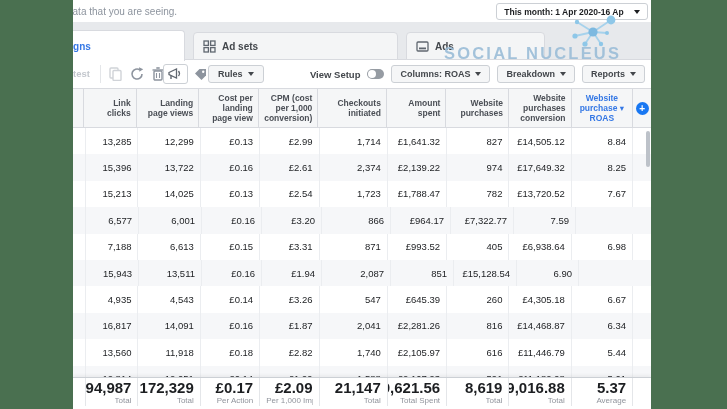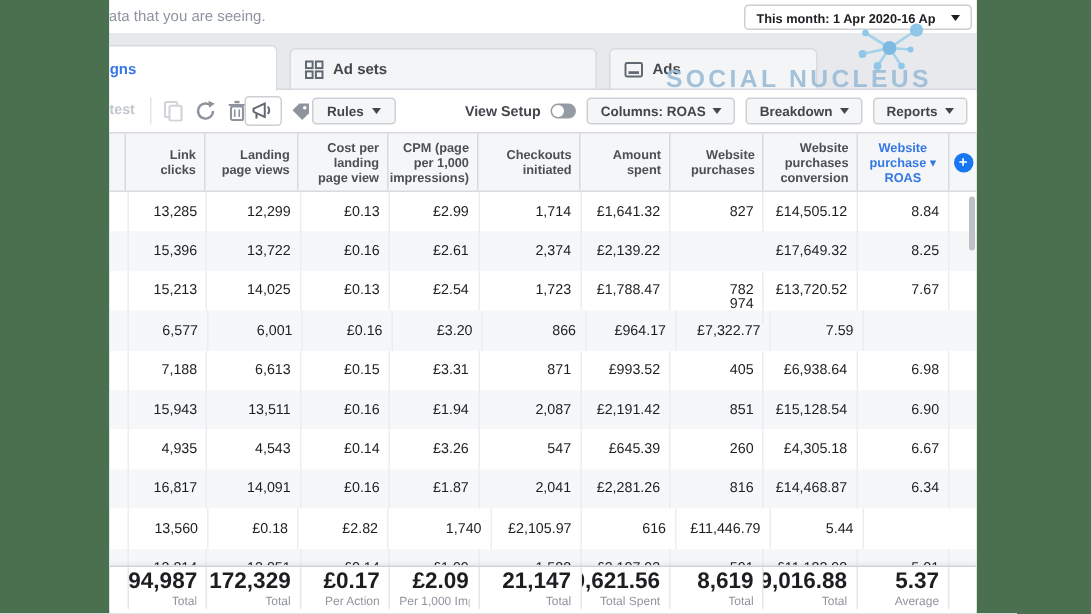--- a/index.html
+++ b/index.html
@@ -207,21 +207,21 @@
             <span class="tri"></span>
           </button>
         </div>
       </div>
 
       <div class="thead">
           <div class="hcell" style="width: 7px;"></div>
           <div class="hcell" style="width: 53px;">Link clicks</div>
           <div class="hcell" style="width: 63px;">Landing page views</div>
           <div class="hcell" style="width: 60px;">Cost per landing page view</div>
-          <div class="hcell" style="width: 60px;">CPM (page per 1,000 impressions)</div>
+          <div class="hcell" style="width: 60px;">CPM (cost per 1,000 conversion)</div>
           <div class="hcell" style="width: 69px;">Checkouts initiated</div>
           <div class="hcell" style="width: 60px;">Amount spent</div>
           <div class="hcell" style="width: 63px;">Website purchases</div>
           <div class="hcell" style="width: 63px;">Website purchases conversion</div>
           <div class="hcell roas" style="width: 62px;">Website purchase ▾ ROAS</div>
           <div class="hcell plus" style="width: 18px;">
             <span class="plus-circle">+</span>
           </div>
         </div>
       <div class="tbody">
@@ -239,21 +239,21 @@
             <div class="cell" style="width: 18px;"></div>
           </div>
           <div class="trow alt">
             <div class="cell" style="width: 7px;"></div>
             <div class="cell" style="width: 53px;">15,396</div>
             <div class="cell" style="width: 63px;">13,722</div>
             <div class="cell" style="width: 60px;">£0.16</div>
             <div class="cell" style="width: 60px;">£2.61</div>
             <div class="cell" style="width: 69px;">2,374</div>
             <div class="cell" style="width: 60px;">£2,139.22</div>
-            <div class="cell" style="width: 63px; margin-top: 35px;">974</div>
+            <div class="cell" style="width: 63px;">974</div>
             <div class="cell" style="width: 63px;">£17,649.32</div>
             <div class="cell" style="width: 62px;">8.25</div>
             <div class="cell" style="width: 18px;"></div>
           </div>
           <div class="trow">
             <div class="cell" style="width: 7px;"></div>
             <div class="cell" style="width: 53px;">15,213</div>
             <div class="cell" style="width: 63px;">14,025</div>
             <div class="cell" style="width: 60px;">£0.13</div>
             <div class="cell" style="width: 60px;">£2.54</div>
@@ -289,21 +289,20 @@
             <div class="cell" style="width: 62px;">6.98</div>
             <div class="cell" style="width: 18px;"></div>
           </div>
           <div class="trow alt">
             <div class="cell" style="width: 7px;"></div>
             <div class="cell" style="width: 53px;">15,943</div>
             <div class="cell" style="width: 63px;">13,511</div>
             <div class="cell" style="width: 60px;">£0.16</div>
             <div class="cell" style="width: 60px;">£1.94</div>
             <div class="cell" style="width: 69px;">2,087</div>
-            <div class="cell" style="width: 60px;">£2,191.42</div>
             <div class="cell" style="width: 63px;">851</div>
             <div class="cell" style="width: 63px;">£15,128.54</div>
             <div class="cell" style="width: 62px;">6.90</div>
             <div class="cell" style="width: 18px;"></div>
           </div>
           <div class="trow">
             <div class="cell" style="width: 7px;"></div>
             <div class="cell" style="width: 53px;">4,935</div>
             <div class="cell" style="width: 63px;">4,543</div>
             <div class="cell" style="width: 60px;">£0.14</div>
@@ -324,20 +323,21 @@
             <div class="cell" style="width: 69px;">2,041</div>
             <div class="cell" style="width: 60px;">£2,281.26</div>
             <div class="cell" style="width: 63px;">816</div>
             <div class="cell" style="width: 63px;">£14,468.87</div>
             <div class="cell" style="width: 62px;">6.34</div>
             <div class="cell" style="width: 18px;"></div>
           </div>
           <div class="trow">
             <div class="cell" style="width: 7px;"></div>
             <div class="cell" style="width: 53px;">13,560</div>
+            <div class="cell" style="width: 63px;">11,918</div>
             <div class="cell" style="width: 60px;">£0.18</div>
             <div class="cell" style="width: 60px;">£2.82</div>
             <div class="cell" style="width: 69px;">1,740</div>
             <div class="cell" style="width: 60px;">£2,105.97</div>
             <div class="cell" style="width: 63px;">616</div>
             <div class="cell" style="width: 63px;">£11,446.79</div>
             <div class="cell" style="width: 62px;">5.44</div>
             <div class="cell" style="width: 18px;"></div>
           </div>
           <div class="trow alt">

